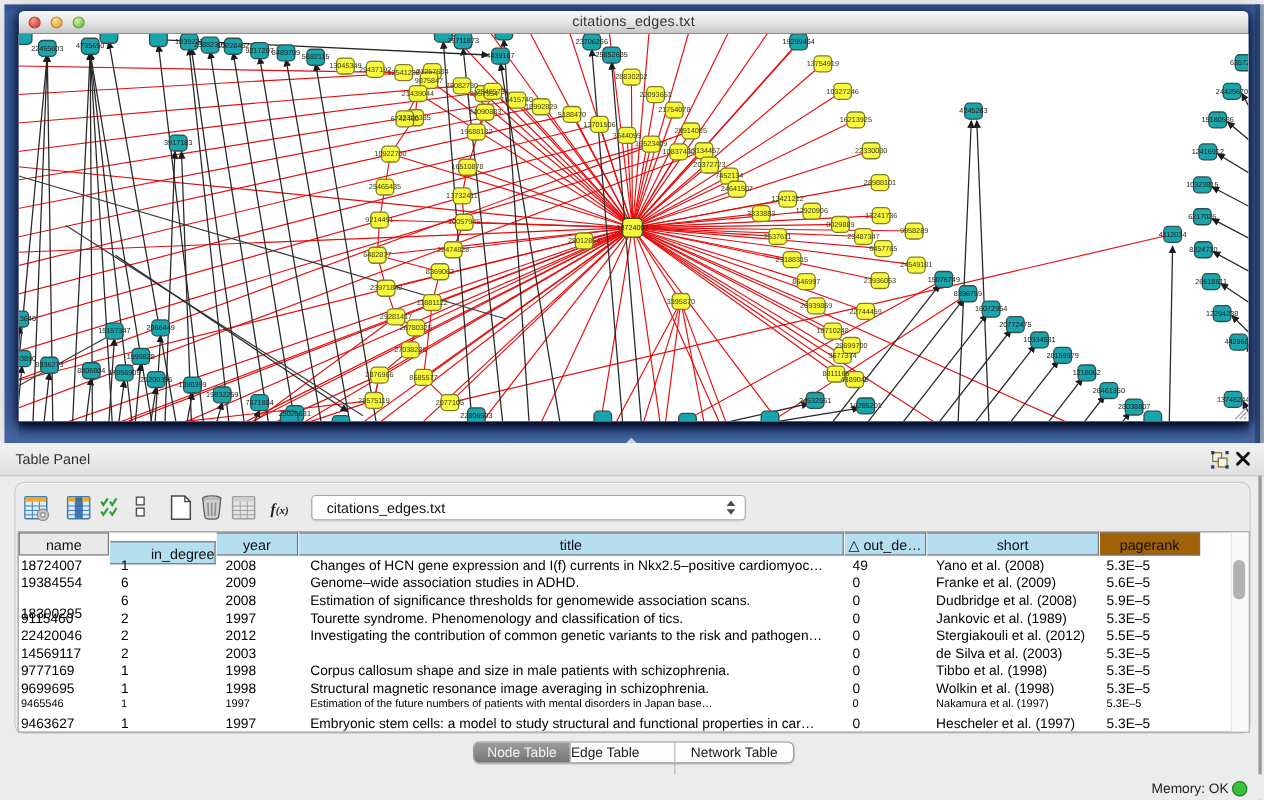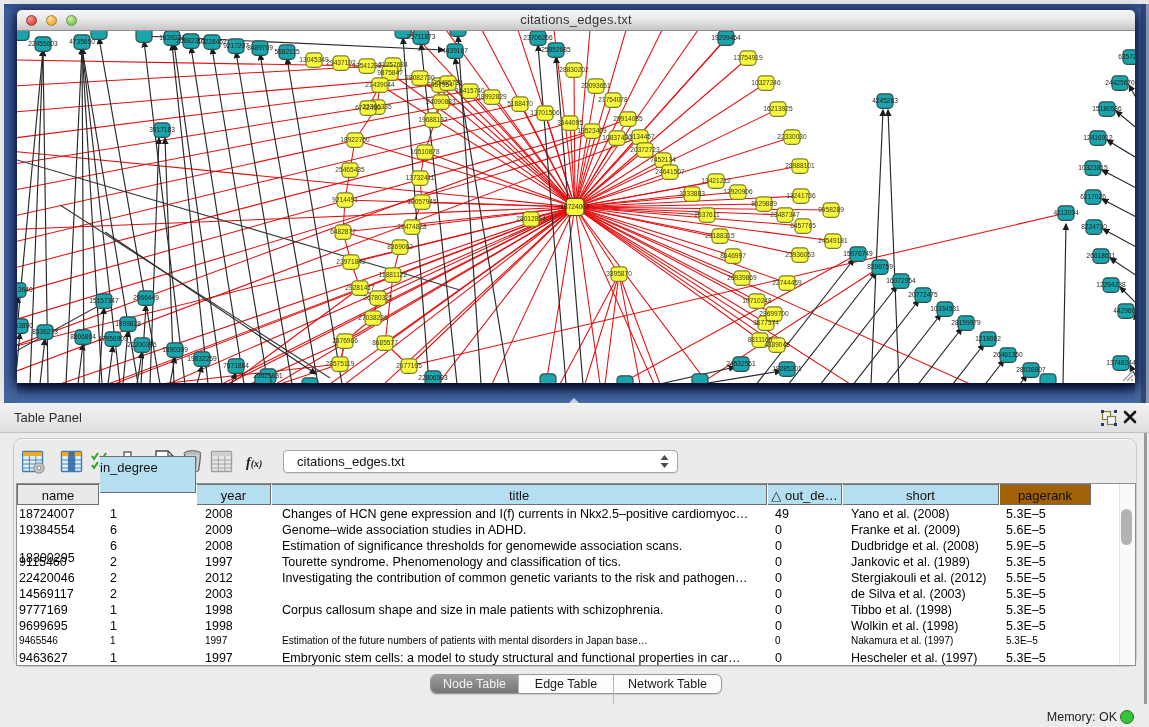--- a/index.html
+++ b/index.html
@@ -605,21 +605,21 @@
   <div class="abs" style="left:13px;top:0;font-size:13px;line-height:21px;color:#111">citations_edges.txt</div>
   <svg class="abs" style="right:8px;top:4px" width="9" height="14">
     <path d="M4.5,0 L8.5,5 L0.5,5 z" fill="#4d4d4d"></path>
     <path d="M4.5,13 L8.5,8 L0.5,8 z" fill="#4d4d4d"></path>
   </svg>
 </div>
 
 <div class="abs" style="left:16px;top:483px;width:1120px;height:183px;background:#fff;
      border:1px solid #8f8f8f"></div>
 <div style="position:absolute;left:17px;top:484px;width:82px;height:21px;background:#e9e9e9;border:1px solid #6e6e6e;border-left:1px solid #6e6e6e;text-align:center;font-size:13px;line-height:21px;color:#111">name</div>
-<div style="position:absolute;left:100px;top:456px;width:96px;height:37px;background:#b5dff0;border:1px solid #6e6e6e;border-left:none;text-align:left;font-size:13px;line-height:21px;color:#111">in_degree</div>
+<div style="position:absolute;left:100px;top:492px;width:96px;height:21px;background:#b5dff0;border:1px solid #6e6e6e;border-left:none;text-align:right;font-size:13px;line-height:21px;color:#111">in_degree</div>
 <div style="position:absolute;left:197px;top:484px;width:74px;height:21px;background:#b5dff0;border:1px solid #6e6e6e;border-left:none;text-align:center;font-size:13px;line-height:21px;color:#111">year</div>
 <div style="position:absolute;left:272px;top:484px;width:495px;height:21px;background:#b5dff0;border:1px solid #6e6e6e;border-left:none;text-align:center;font-size:13px;line-height:21px;color:#111">title</div>
 <div style="position:absolute;left:768px;top:484px;width:74px;height:21px;background:#b5dff0;border:1px solid #6e6e6e;border-left:none;text-align:center;font-size:13px;line-height:21px;color:#111">△ out_de…</div>
 <div style="position:absolute;left:843px;top:484px;width:156px;height:21px;background:#b5dff0;border:1px solid #6e6e6e;border-left:none;text-align:center;font-size:13px;line-height:21px;color:#111">short</div>
 <div style="position:absolute;left:1000px;top:484px;width:91px;height:21px;background:#a16207;border:1px solid #6e6e6e;border-left:none;text-align:center;font-size:13px;line-height:21px;color:#111">pagerank</div>
 <div style="position:absolute;left:17px;top:507px;width:1075px;height:16px;font-size:12.5px;color:#000">
     <div style="position:absolute;left:2px;top:0;width:79px;overflow:hidden;white-space:nowrap">18724007</div>
     <div style="position:absolute;left:93px;top:0;width:85px;overflow:hidden;white-space:nowrap">1</div>
     <div style="position:absolute;left:188px;top:0;width:65px;overflow:hidden;white-space:nowrap">2008</div>
     <div style="position:absolute;left:265px;top:0;width:484px;overflow:hidden;white-space:nowrap">Changes of HCN gene expression and I(f) currents in Nkx2.5–positive cardiomyoc…</div>
@@ -677,20 +677,21 @@
     <div style="position:absolute;left:188px;top:0;width:65px;overflow:hidden;white-space:nowrap">1998</div>
     <div style="position:absolute;left:265px;top:0;width:484px;overflow:hidden;white-space:nowrap">Corpus callosum shape and size in male patients with schizophrenia.</div>
     <div style="position:absolute;left:758px;top:0;width:66px;overflow:hidden;white-space:nowrap">0</div>
     <div style="position:absolute;left:834px;top:0;width:147px;overflow:hidden;white-space:nowrap">Tibbo et al. (1998)</div>
     <div style="position:absolute;left:989px;top:0;width:84px;overflow:hidden;white-space:nowrap">5.3E–5</div>
   </div>
 <div style="position:absolute;left:17px;top:619px;width:1075px;height:16px;font-size:12.5px;color:#000">
     <div style="position:absolute;left:2px;top:0;width:79px;overflow:hidden;white-space:nowrap">9699695</div>
     <div style="position:absolute;left:93px;top:0;width:85px;overflow:hidden;white-space:nowrap">1</div>
     <div style="position:absolute;left:188px;top:0;width:65px;overflow:hidden;white-space:nowrap">1998</div>
+    <div style="position:absolute;left:265px;top:0;width:484px;overflow:hidden;white-space:nowrap">Structural magnetic resonance image averaging in schizophrenia.</div>
     <div style="position:absolute;left:758px;top:0;width:66px;overflow:hidden;white-space:nowrap">0</div>
     <div style="position:absolute;left:834px;top:0;width:147px;overflow:hidden;white-space:nowrap">Wolkin et al. (1998)</div>
     <div style="position:absolute;left:989px;top:0;width:84px;overflow:hidden;white-space:nowrap">5.3E–5</div>
   </div>
 <div style="position:absolute;left:17px;top:635px;width:1075px;height:16px;font-size:10px;color:#000">
     <div style="position:absolute;left:2px;top:0;width:79px;overflow:hidden;white-space:nowrap">9465546</div>
     <div style="position:absolute;left:93px;top:0;width:85px;overflow:hidden;white-space:nowrap">1</div>
     <div style="position:absolute;left:188px;top:0;width:65px;overflow:hidden;white-space:nowrap">1997</div>
     <div style="position:absolute;left:265px;top:0;width:484px;overflow:hidden;white-space:nowrap">Estimation of the future numbers of patients with mental disorders in Japan base…</div>
     <div style="position:absolute;left:758px;top:0;width:66px;overflow:hidden;white-space:nowrap">0</div>
@@ -708,21 +709,21 @@
   </div>
 
 <div class="abs" style="left:1119px;top:484px;width:16px;height:181px;background:#fafafa;border-left:1px solid #e2e2e2"></div>
 <div class="abs" style="left:1121px;top:509px;width:11px;height:36px;border-radius:6px;background:#b3b3b3"></div>
 
 <div class="abs" style="left:430px;top:674px;width:292px;height:20px;border:1px solid #979797;
      border-radius:6px;background:#fdfdfd;font-size:12.5px;box-shadow:0 1px 1px rgba(0,0,0,.12)">
   <div class="abs" style="left:0;top:0;width:87px;height:18px;border-radius:5px 0 0 5px;
        background:linear-gradient(#9d9d9d,#747474);color:#f4f4f4;text-align:center;line-height:18px">Node Table</div>
   <div class="abs" style="left:87px;top:0;width:95px;height:18px;border-left:1px solid #b5b5b5;
-       color:#1a1a1a;text-align:center;line-height:18px">Edge Table</div>
+       color:#1a1a1a;text-align:left;line-height:18px">Edge Table</div>
   <div class="abs" style="left:182px;top:0;width:108px;height:32px;border-left:1px solid #b5b5b5;
        color:#1a1a1a;text-align:center;line-height:18px">Network Table</div>
 </div>
 
 <div class="abs" style="left:0;top:704px;width:1149px;height:23px;background:#ececec">
   <div class="abs" style="right:32px;top:6px;font-size:12.5px;color:#222">Memory: OK</div>
   <div class="abs" style="right:15px;top:6px;width:14px;height:14px;border-radius:50%;
        background:#35c33b;border:1.5px solid #23771f"></div>
 </div>
 

